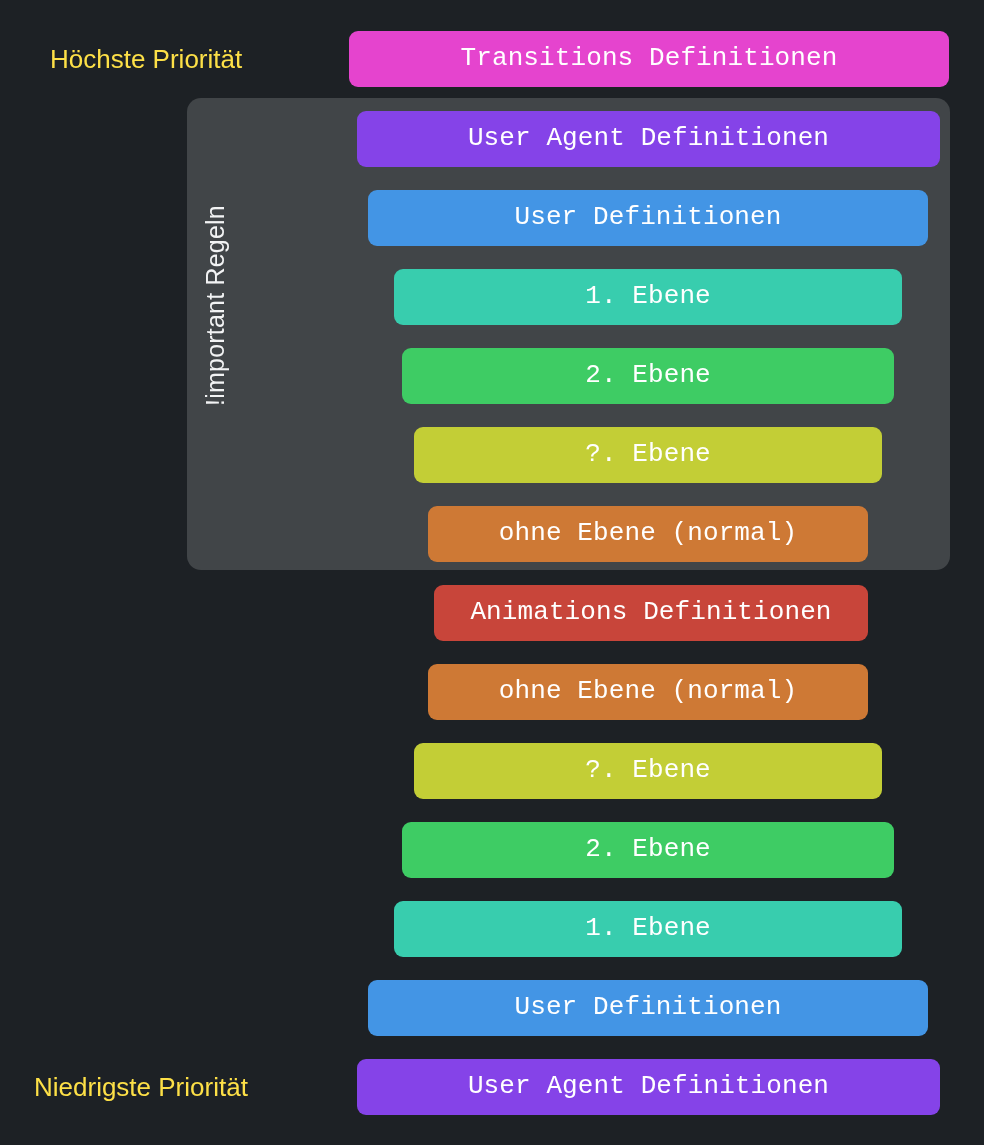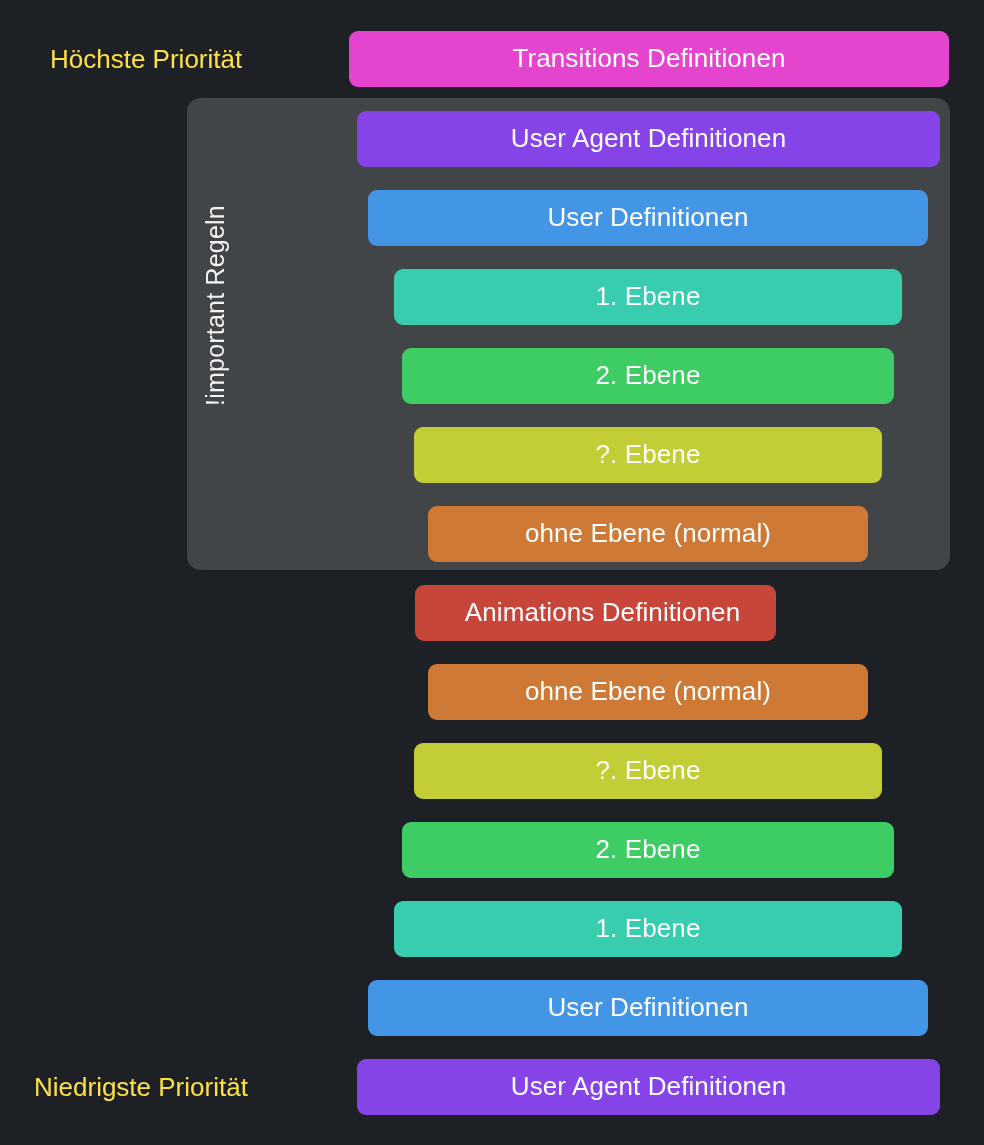--- a/index.html
+++ b/index.html
@@ -62,20 +62,21 @@
     height: 56px;
     border-radius: 9px;
     display: flex;
     align-items: center;
     justify-content: center;
     color: #ffffff;
     font-size: 26px;
     letter-spacing: 0.1px;
     box-sizing: border-box;
     padding-bottom: 2px;
+    font-family: Liberation Mono, monospace;
   }
 
   .side-label {
     position: absolute;
     top: 0;
     height: 56px;
     display: flex;
     align-items: center;
     color: #fde047;
     font-size: 26px;
@@ -112,21 +113,21 @@
       <div class="row" style="top: 348px;">
         <div class="bar" style="left: 402px; width: 492px; background: rgb(62, 204, 100);">2. Ebene</div>
       </div>
       <div class="row" style="top: 427px;">
         <div class="bar" style="left: 414px; width: 468px; background: rgb(195, 206, 54);">?. Ebene</div>
       </div>
       <div class="row" style="top: 506px;">
         <div class="bar" style="left: 428px; width: 440px; background: rgb(206, 121, 53);">ohne Ebene (normal)</div>
       </div>
       <div class="row" style="top: 585px;">
-        <div class="bar" style="left: 415px; width: 361px; background: rgb(200, 69, 58); padding-left: 14px;">Animations Definitionen</div>
+        <div class="bar" style="left: 434px; width: 434px; background: rgb(200, 69, 58);">Animations Definitionen</div>
       </div>
       <div class="row" style="top: 664px;">
         <div class="bar" style="left: 428px; width: 440px; background: rgb(206, 121, 53);">ohne Ebene (normal)</div>
       </div>
       <div class="row" style="top: 743px;">
         <div class="bar" style="left: 414px; width: 468px; background: rgb(195, 206, 54);">?. Ebene</div>
       </div>
       <div class="row" style="top: 822px;">
         <div class="bar" style="left: 402px; width: 492px; background: rgb(62, 204, 100);">2. Ebene</div>
       </div>

